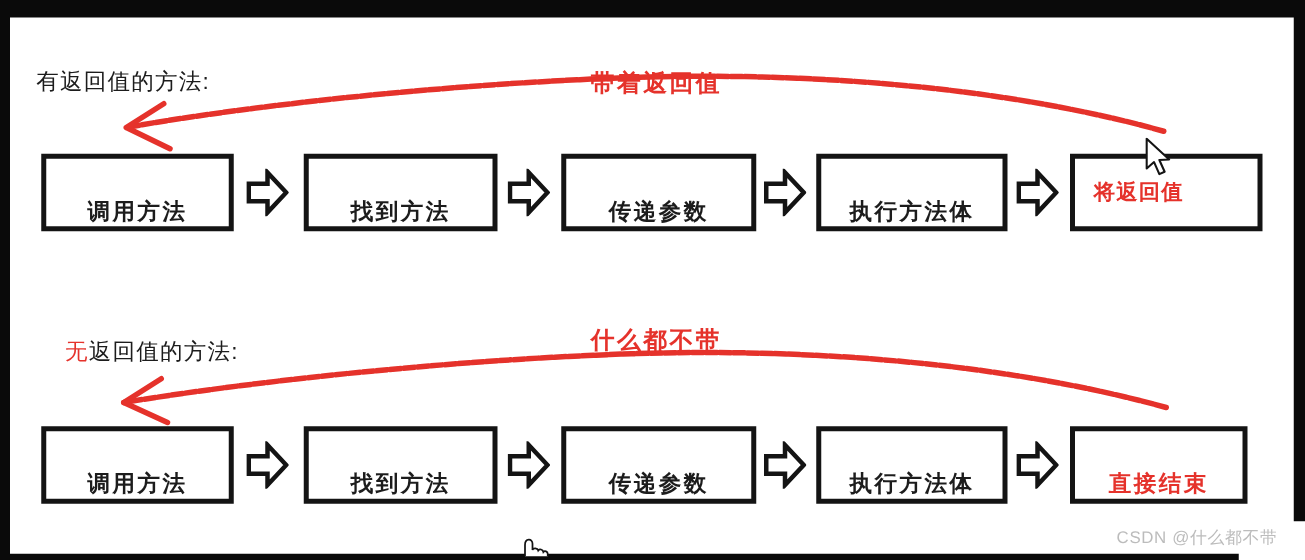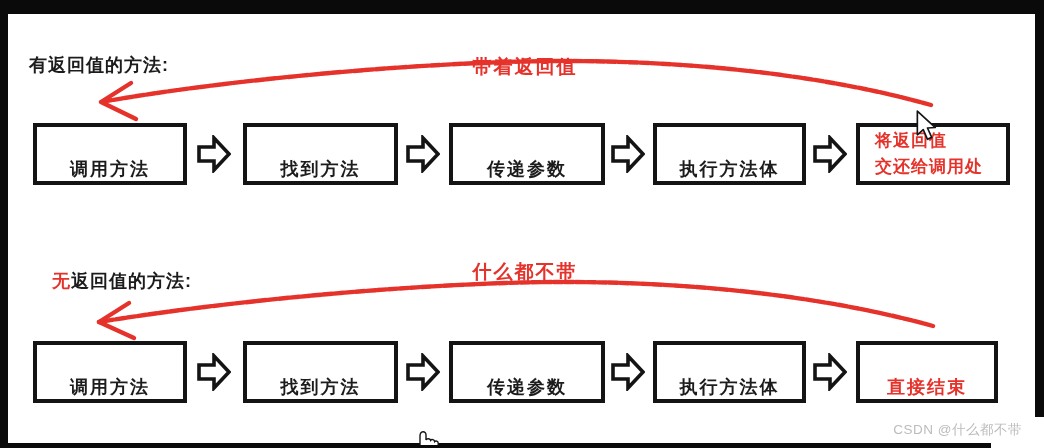--- a/index.html
+++ b/index.html
@@ -14,21 +14,21 @@
     position:absolute;left:8px;top:14px;width:1027px;height:429px;
     background:#ffffff;z-index:0;
   }
   .corner-patch{
     position:absolute;left:991px;top:417px;width:53px;height:31px;
     background:#ffffff;z-index:1;
   }
   .layer{position:absolute;inset:0;z-index:2;}
 
   .row-label{
-    position:absolute;font-size:18px;font-weight:bold;color:var(--text-black,#1c1c1c);
+    position:absolute;font-size:18px;font-weight:normal;color:var(--text-black,#1c1c1c);
     letter-spacing:1px;white-space:nowrap;
   }
   .row-label .prefix-red{color:var(--red,#e5322b);}
   .arc-label{
     position:absolute;width:190px;text-align:center;font-size:19px;font-weight:bold;
     color:var(--red,#e5322b);letter-spacing:2px;white-space:nowrap;
   }
   .flow-box{
     position:absolute;height:62px;box-sizing:border-box;border:4px solid #141414;
     background:#fff;display:flex;align-items:flex-end;justify-content:center;
@@ -68,21 +68,20 @@
       <span>找到方法</span>
     </div>
     <div class="flow-box" style="left:449px;top:123px;width:156px;">
       <span>传递参数</span>
     </div>
     <div class="flow-box" style="left:653px;top:123px;width:153px;">
       <span>执行方法体</span>
     </div>
     <div class="flow-box two-line red-text" style="left:856px;top:123px;width:154px;">
       <span>将返回值</span>
-      <span>交还给调用处</span>
     </div>
 
     <svg class="block-arrow" style="left:197px;top:135px;" viewBox="0 0 34 38">
         <polygon points="2,12 17,12 17,3 32,19 17,35 17,26 2,26" fill="#fff" stroke="#141414" stroke-width="3.6"></polygon>
       </svg>
     <svg class="block-arrow" style="left:406px;top:135px;" viewBox="0 0 34 38">
         <polygon points="2,12 17,12 17,3 32,19 17,35 17,26 2,26" fill="#fff" stroke="#141414" stroke-width="3.6"></polygon>
       </svg>
     <svg class="block-arrow" style="left:611px;top:135px;" viewBox="0 0 34 38">
         <polygon points="2,12 17,12 17,3 32,19 17,35 17,26 2,26" fill="#fff" stroke="#141414" stroke-width="3.6"></polygon>

